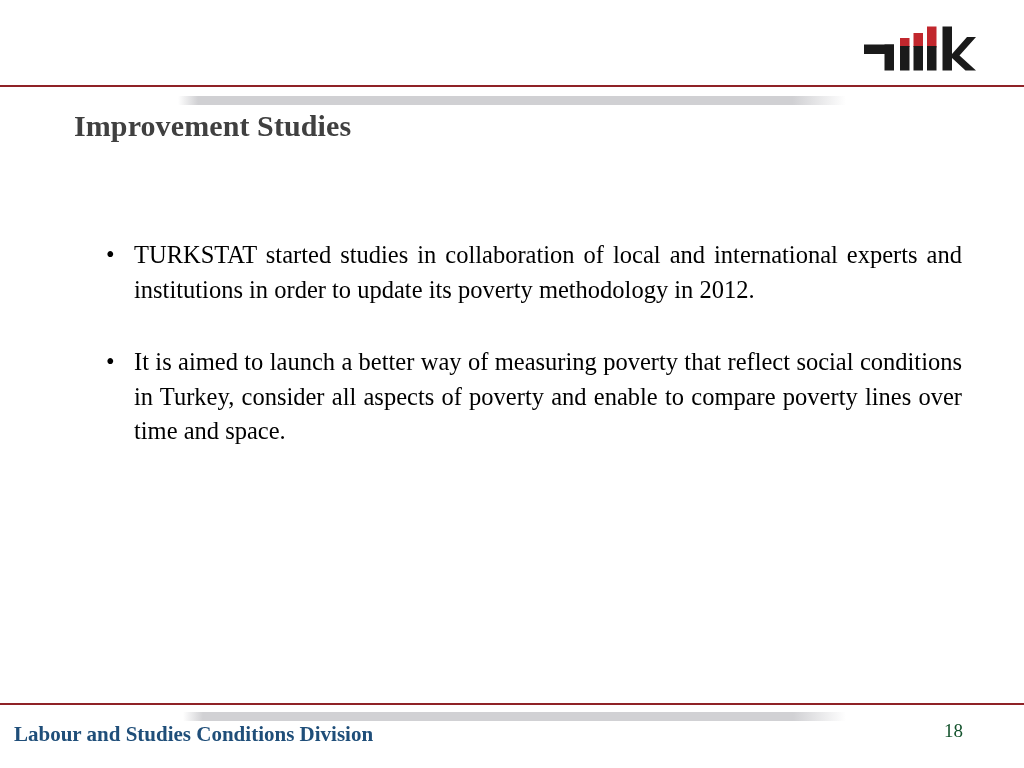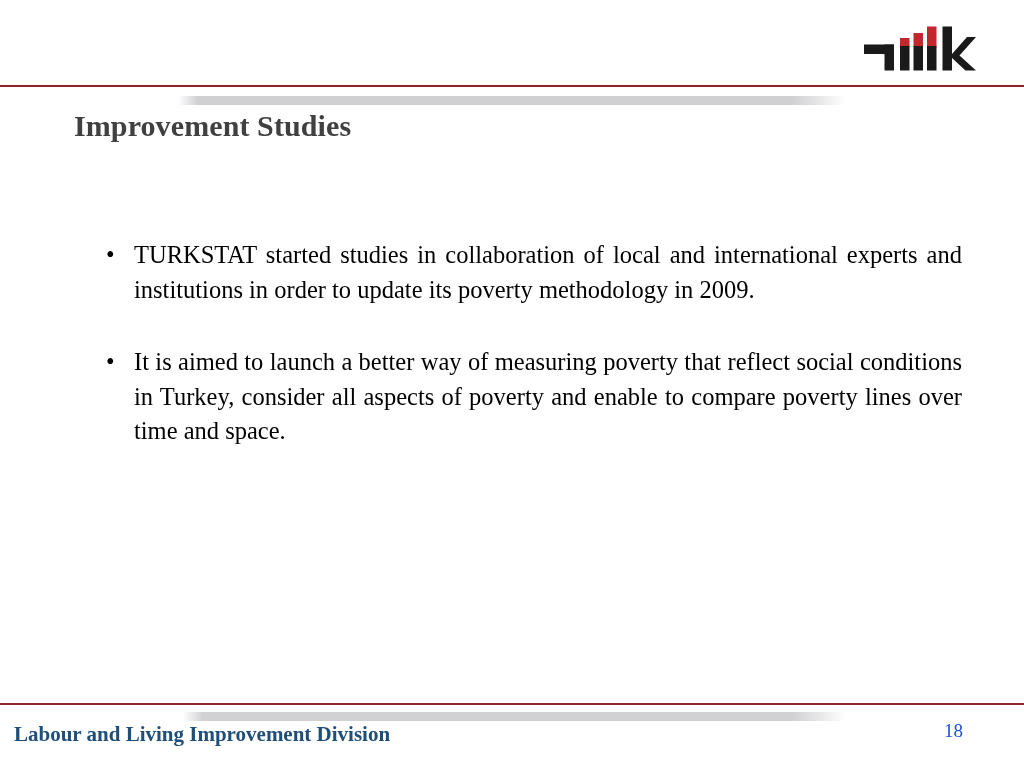--- a/index.html
+++ b/index.html
@@ -158,21 +158,21 @@
 
   .page-number {
     position: absolute;
     top: 18px;
     left: 944px;
     width: 40px;
     text-align: left;
     font-family: "Liberation Serif", serif;
     font-size: 19px;
     line-height: 26px;
-    color: #1d4ed8;
+    color: #14532d;
   }
 </style>
 </head>
 <body>
 
 <div class="slide">
 
   <div class="header-zone">
 
     <div class="logo">
@@ -209,30 +209,30 @@
   </div>
 
   <div class="title-bar"></div>
 
   <div class="slide-title">Improvement Studies</div>
 
   <div class="content">
 
     <div class="bullet-item">
       <span class="bullet-mark">•</span>
-      <span class="bullet-text">TURKSTAT started studies in collaboration of local and international experts and institutions in order to update its poverty methodology in 2009.</span>
+      <span class="bullet-text">TURKSTAT started studies in collaboration of local and international experts and institutions in order to update its poverty methodology in 2012.</span>
     </div>
 
     <div class="bullet-item">
       <span class="bullet-mark">•</span>
       <span class="bullet-text">It is aimed to launch a better way of measuring poverty that reflect social conditions in Turkey, consider all aspects of poverty and enable to compare poverty lines over time and space.</span>
     </div>
 
   </div>
 
   <div class="footer-zone">
     <div class="footer-rule"></div>
     <div class="footer-bar"></div>
-    <div class="footer-title">Labour and Living Improvement Division</div>
+    <div class="footer-title">Labour and Studies Conditions Division</div>
     <div class="page-number">18</div>
   </div>
 
 </div>
 
 </body></html>

